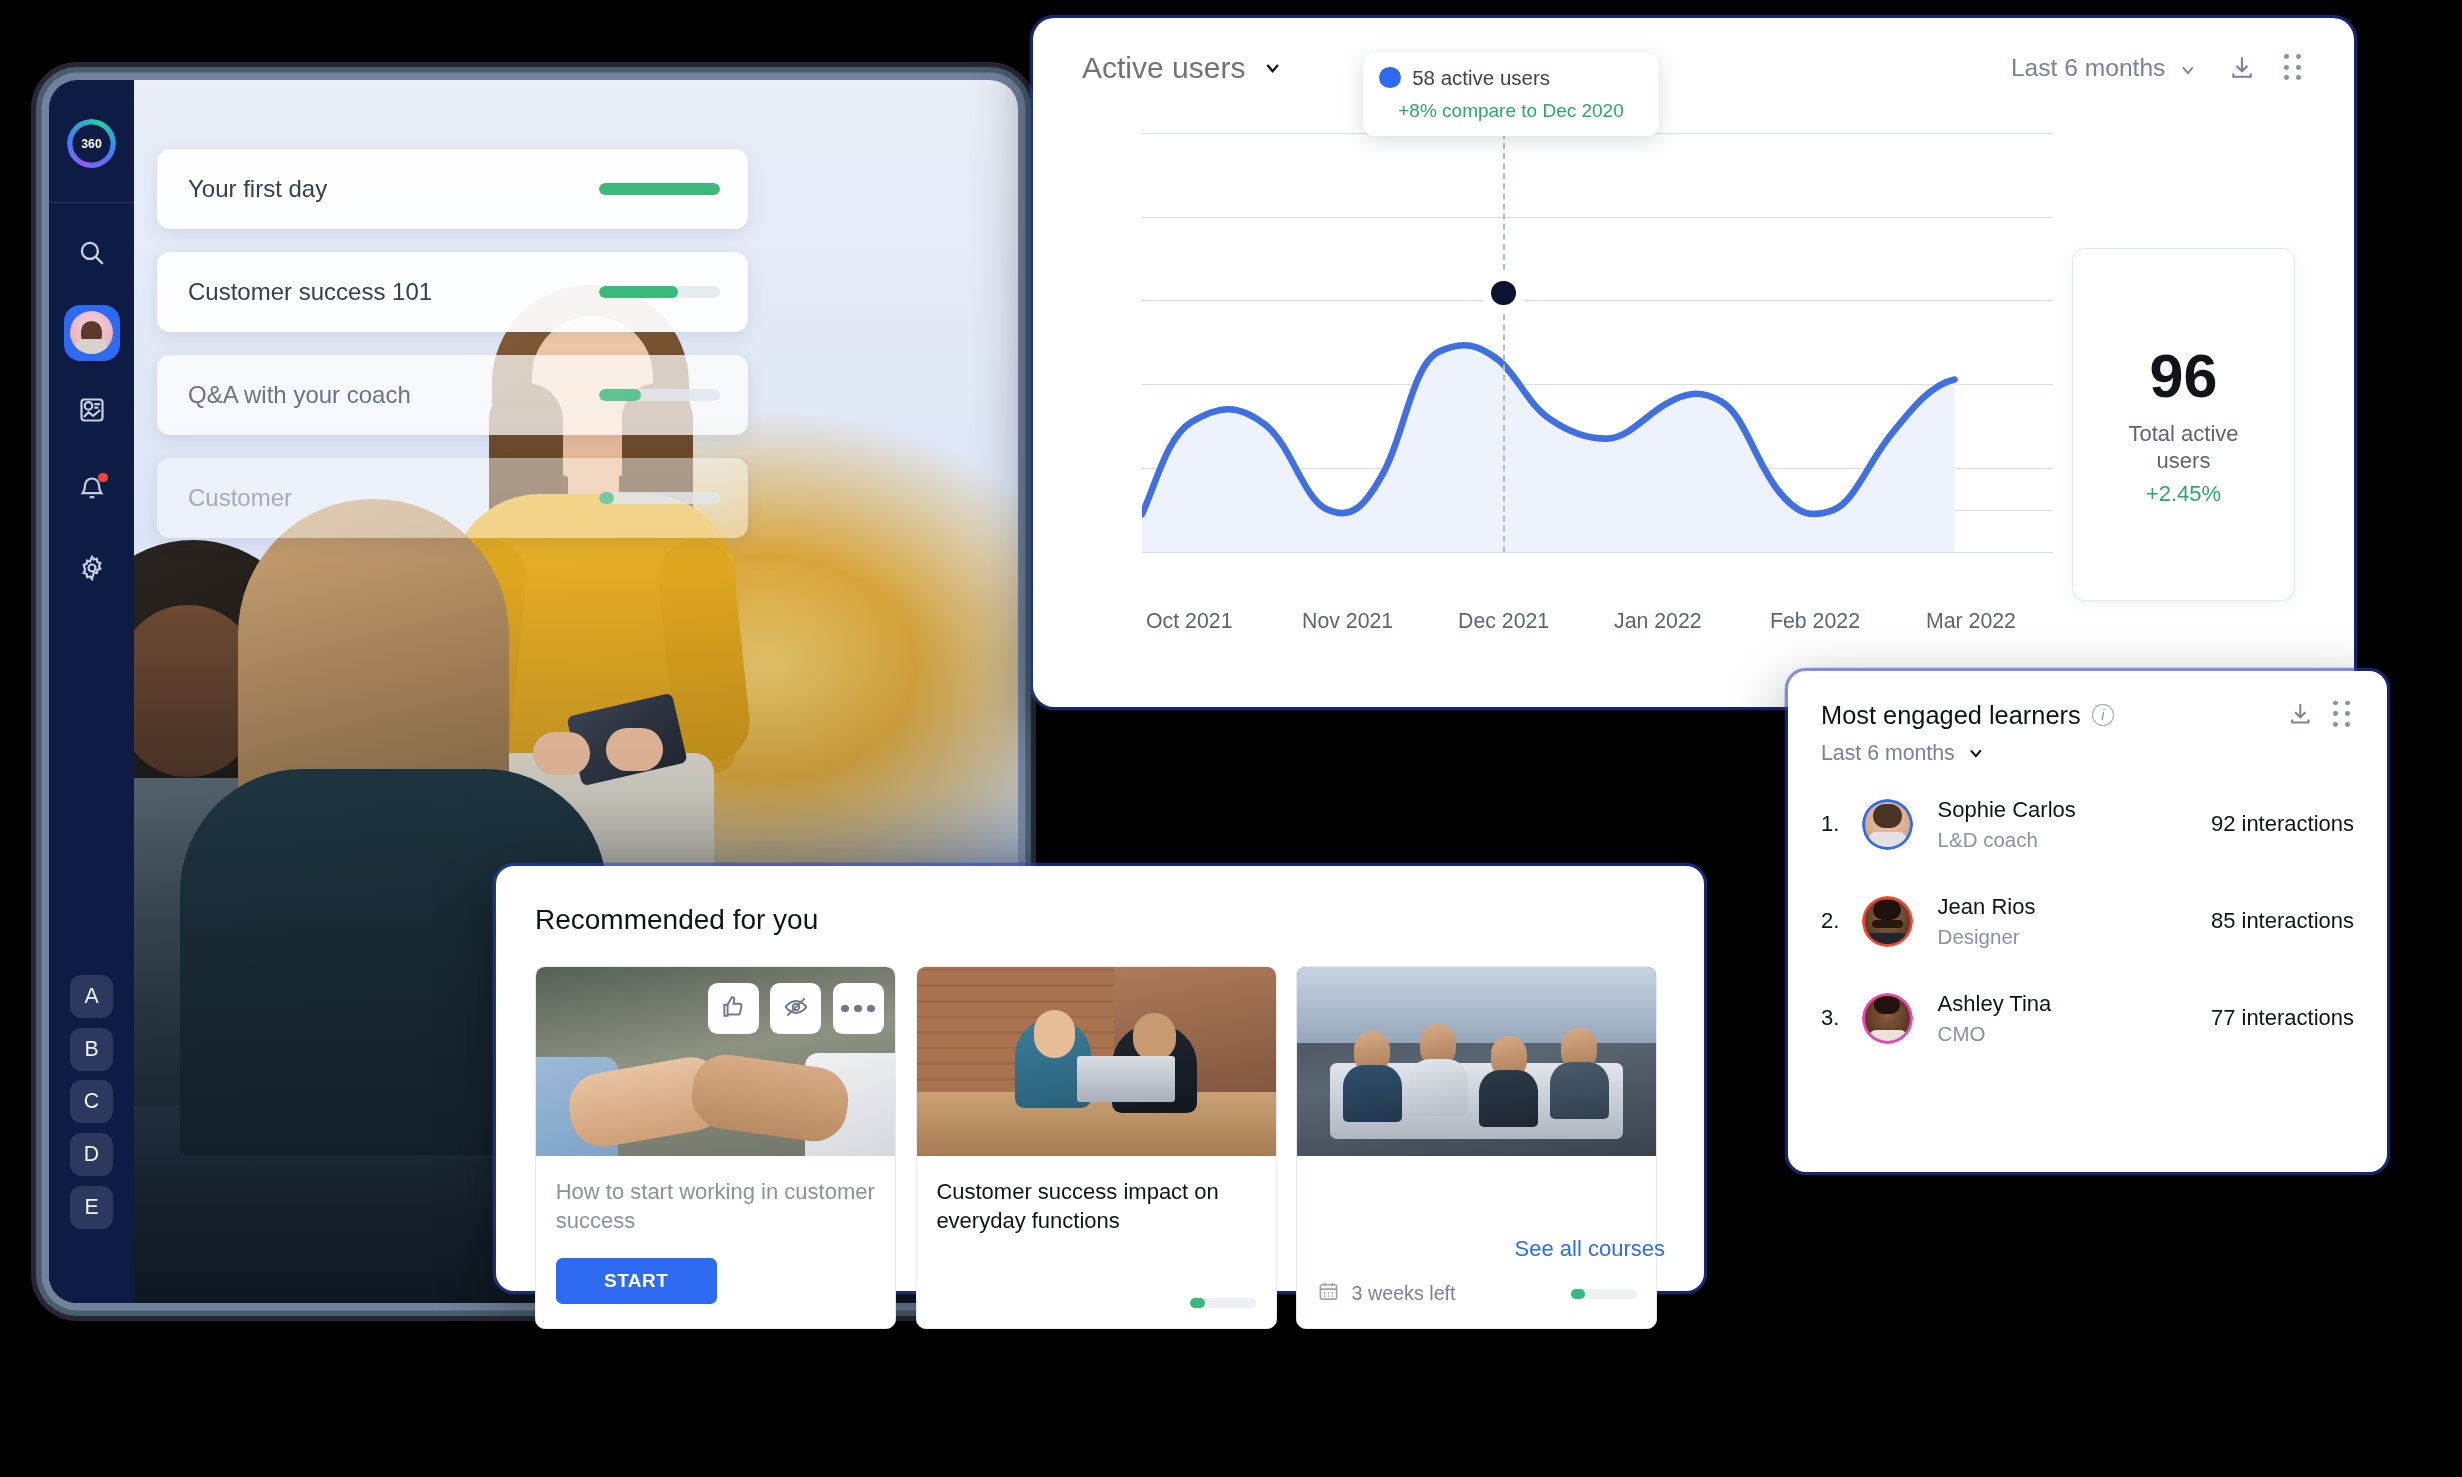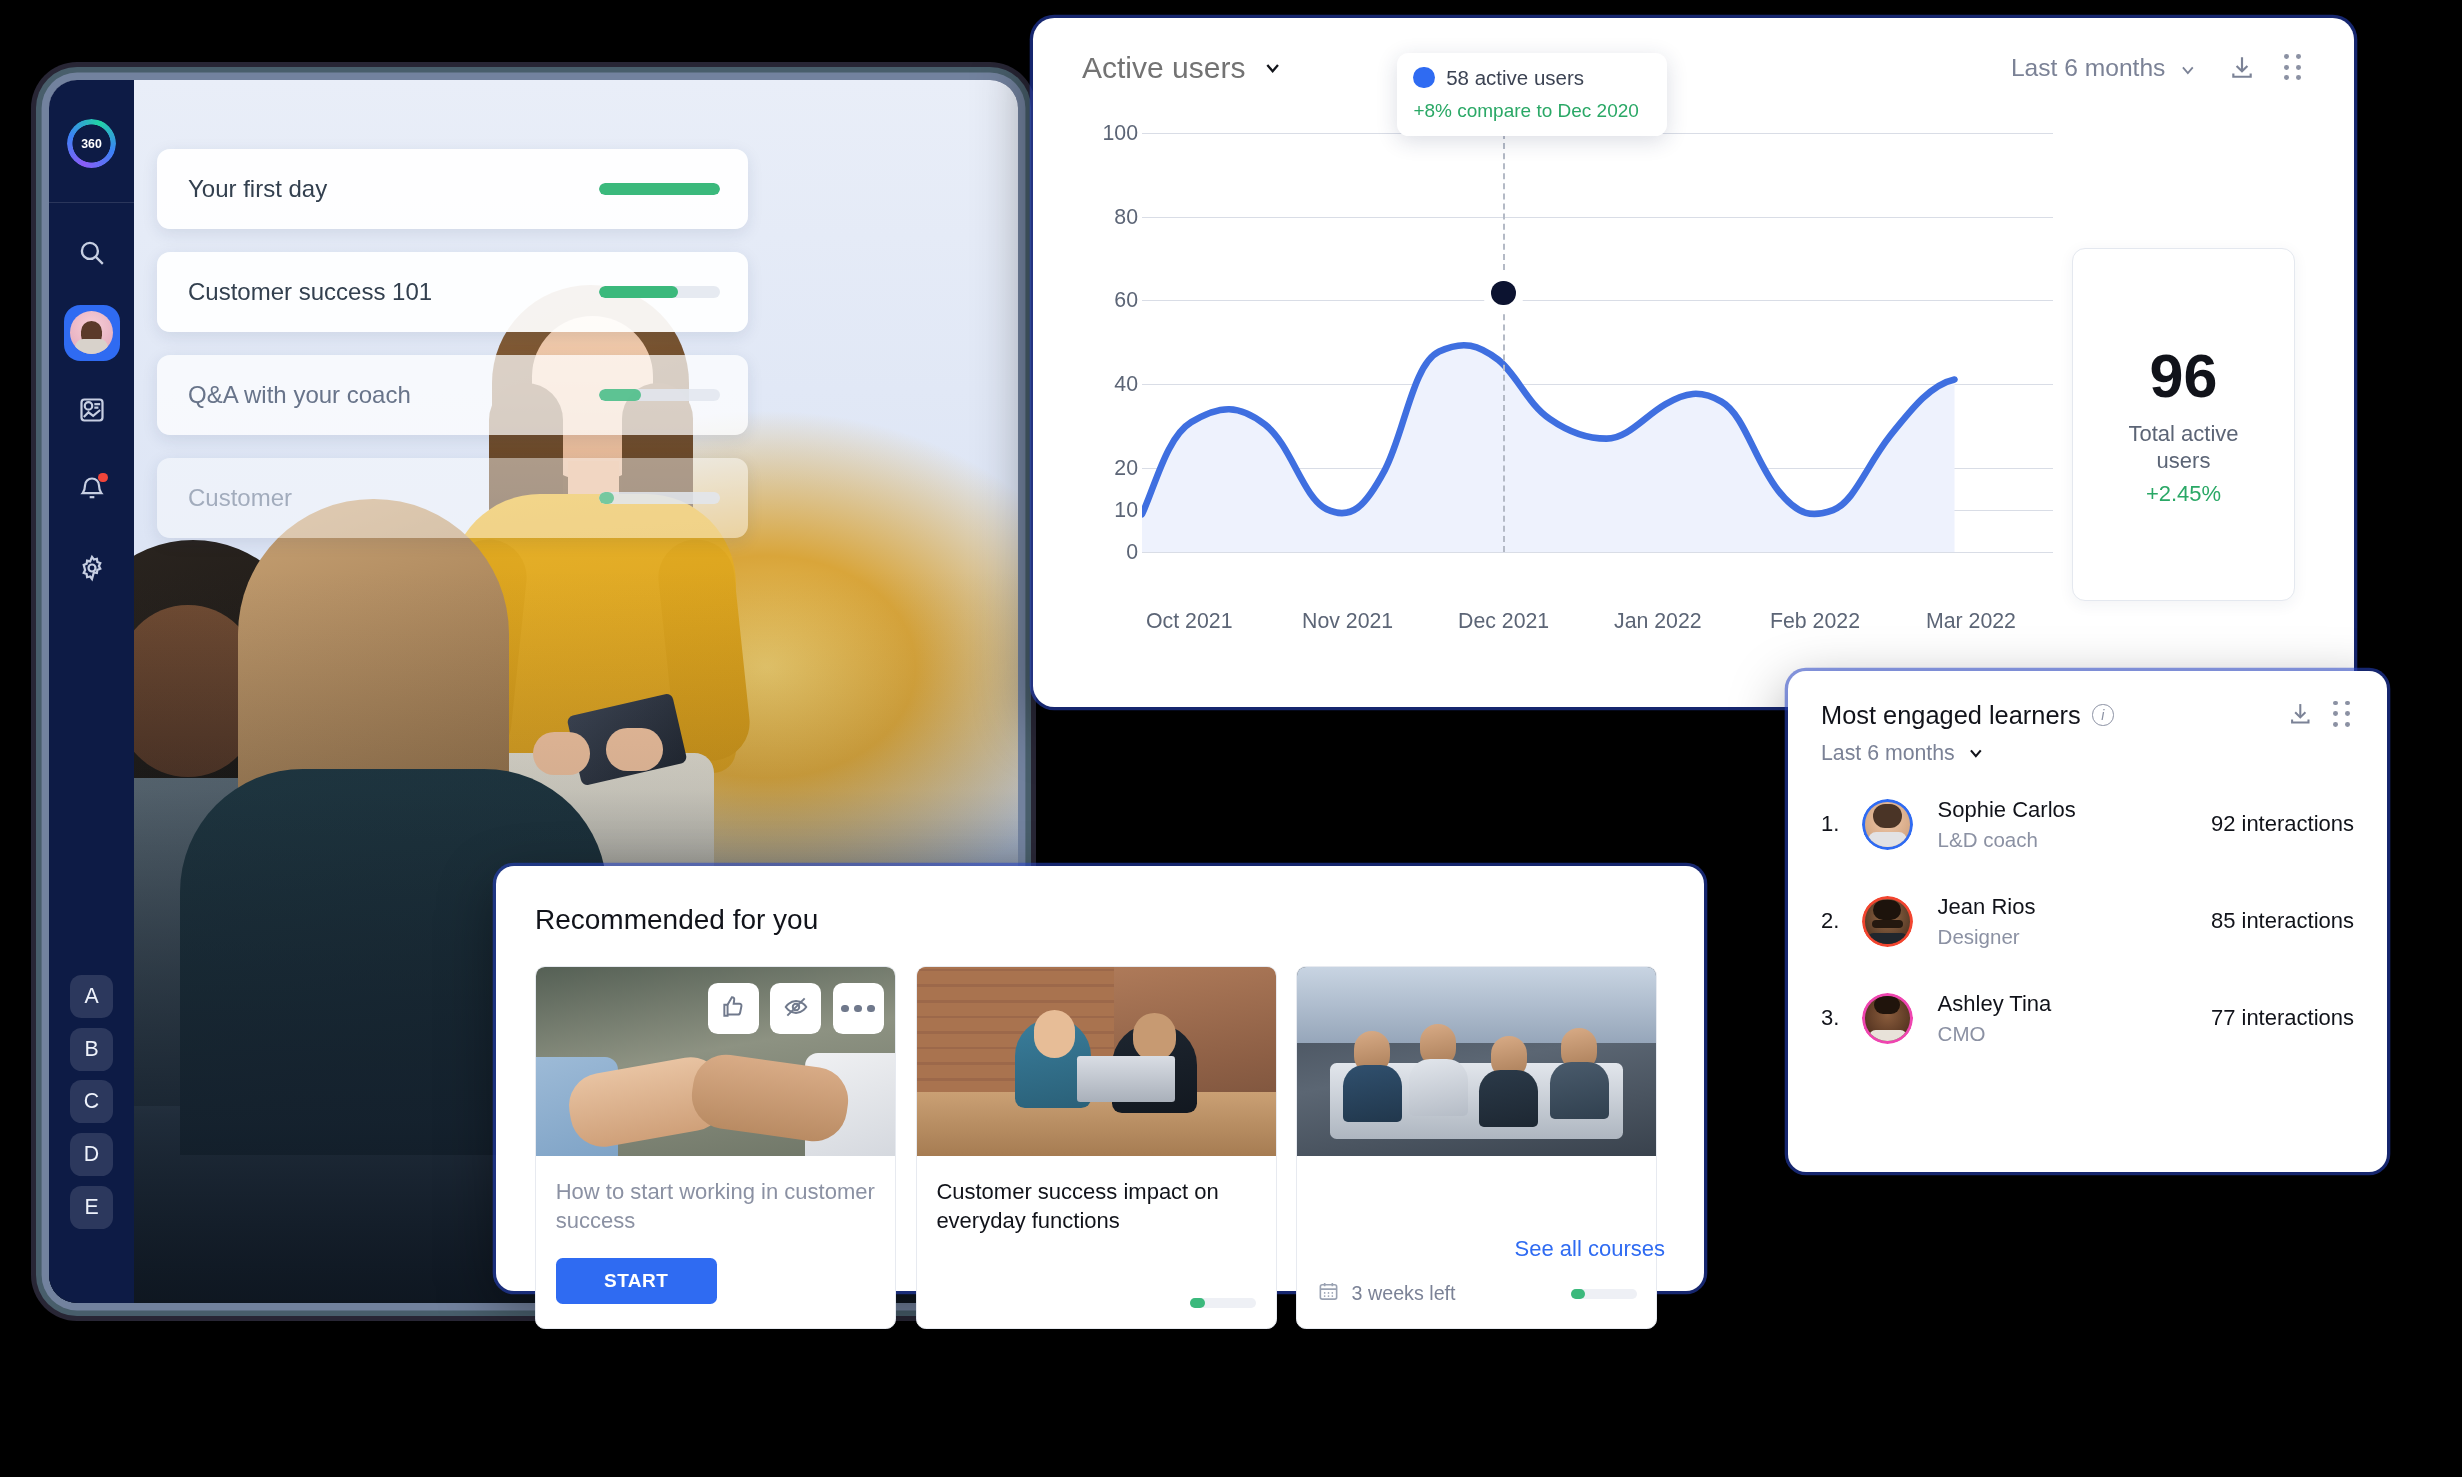--- a/index.html
+++ b/index.html
@@ -131,23 +131,24 @@
   #chart-body { position: relative; margin-top: 14.8px; height: 575px; }
   #plot { position:absolute; left: 109px; top: 33px; width: 911px; height: 419px; }
   .gridline { position:absolute; left: 0; right: 0; height: 0.8px; background: #d9dde6; }
   .ylabels { position:absolute; left: 36px; top: 33px; width: 69px; height: 419px; }
   .ylabel { position:absolute; right: 0; transform: translateY(-50%); color:#5c6576; font-size: 21.3px; }
   .xlabels { position:absolute; left: 113px; top: 509px; width: 936px; display:flex;justify-content:center; }
   .xlabel { color:#5c6576; font-size: 21.3px; width: 16.666%; text-align:left; }
   #hover-line { position:absolute; left: 470px; top: 33px; width: 0; height: 419px; border-left: 2.5px dashed #b4bac6; }
   #hover-dot { position:absolute; left: 458px; top: 181px; width: 24.6px; height: 24.6px; border-radius:50%; background:#0c1330; box-shadow: 0 0 0 8.2px #ffffff; }
   #tooltip {
-    position:absolute; left: 364px; top: -47px; width: 270px;
+    position:absolute; left: 330px; top: -47px; width: 296px;
     background:#fff; border-radius: 11.5px; padding: 13px 16.4px 14.8px 16.4px;
     box-shadow: 0 4.9px 21.3px rgba(30,45,90,0.16);
+    text-align: center;
   }
   #tooltip .row1 { display:flex; align-items:center; gap: 11.5px; }
   #tooltip .dot { width: 21.3px; height: 21.3px; border-radius:50%; background:#2f6bf2; flex: none; }
   #tooltip .t1 { font-size: 20.5px; color:#3c4353; }
   #tooltip .t2 { margin-top: 9.8px; font-size: 19px; color:#2aa866; }
 
   #stat-card {
     position:absolute; right: 59px; top: 148px; width: 223px; height: 353px;
     background:#fff; border:0.8px solid #e4e8ef; border-radius: 13px;
     display:flex; flex-direction:column; align-items:center; justify-content:center;
@@ -387,29 +388,20 @@
             <i></i>
             <i></i>
             <i></i>
             <i></i>
             <i></i>
           </div>
       </div>
     </div>
 
     <div id="chart-body">
-      <div class="ylabels">
-        <div class="ylabel" style="top:0px">100</div>
-        <div class="ylabel" style="top:84px">80</div>
-        <div class="ylabel" style="top:167px">60</div>
-        <div class="ylabel" style="top:251px">40</div>
-        <div class="ylabel" style="top:335px">20</div>
-        <div class="ylabel" style="top:377px">10</div>
-        <div class="ylabel" style="top:419px">0</div>
-      </div>
 
       <div id="plot">
         <div class="gridline" style="top:0px"></div>
         <div class="gridline" style="top:84px"></div>
         <div class="gridline" style="top:167px"></div>
         <div class="gridline" style="top:251px"></div>
         <div class="gridline" style="top:335px"></div>
         <div class="gridline" style="top:377px"></div>
         <div class="gridline" style="top:419px"></div>
 

